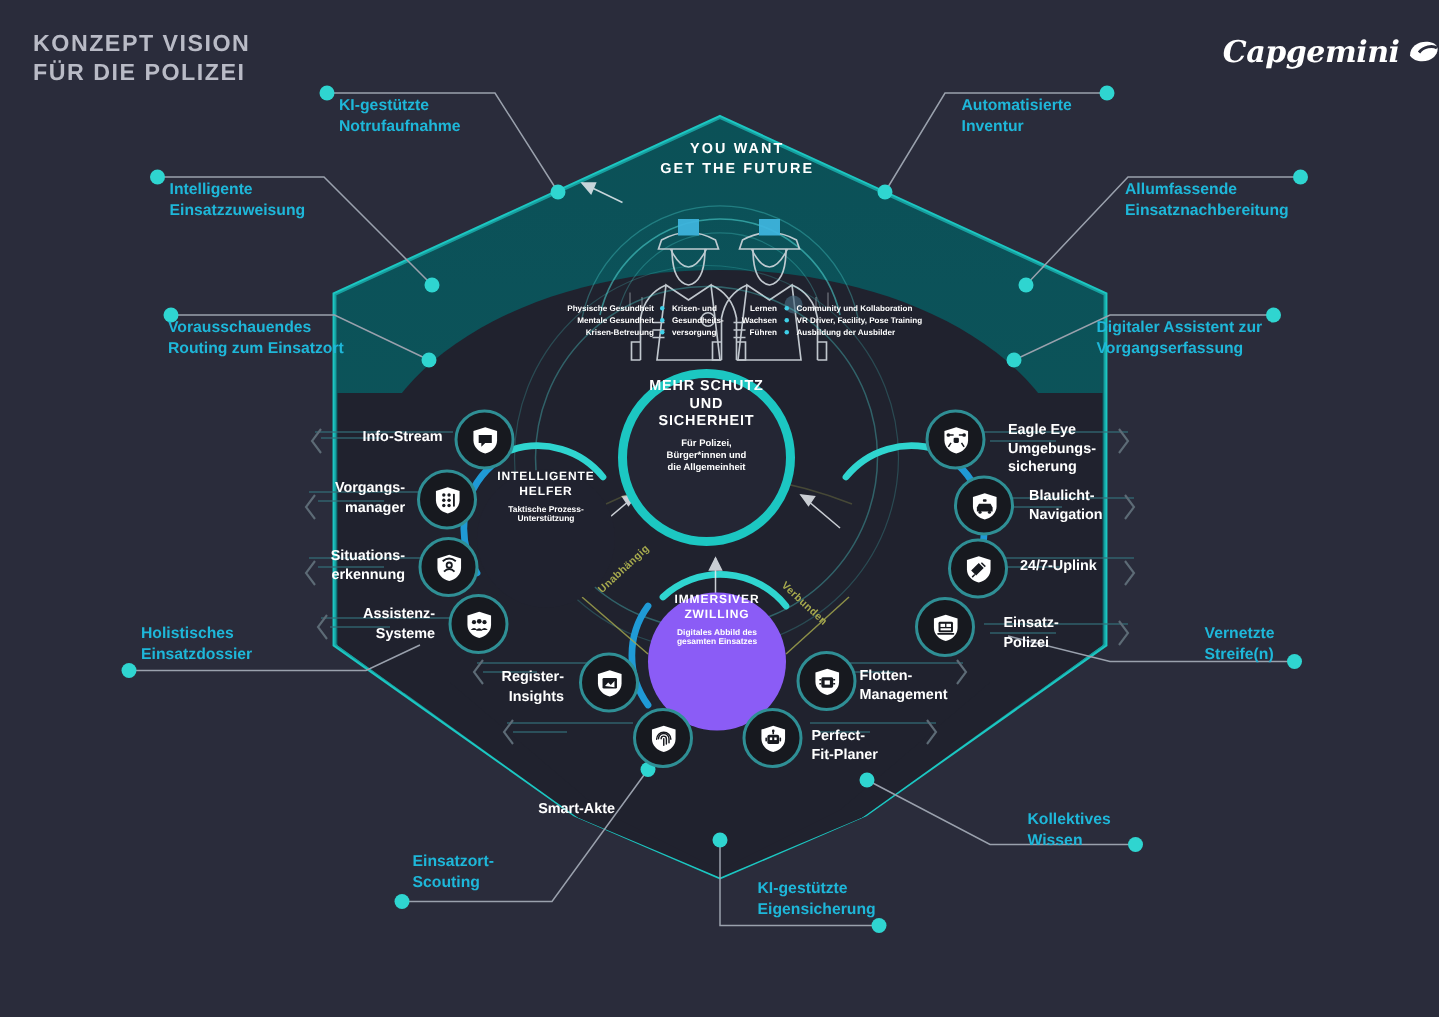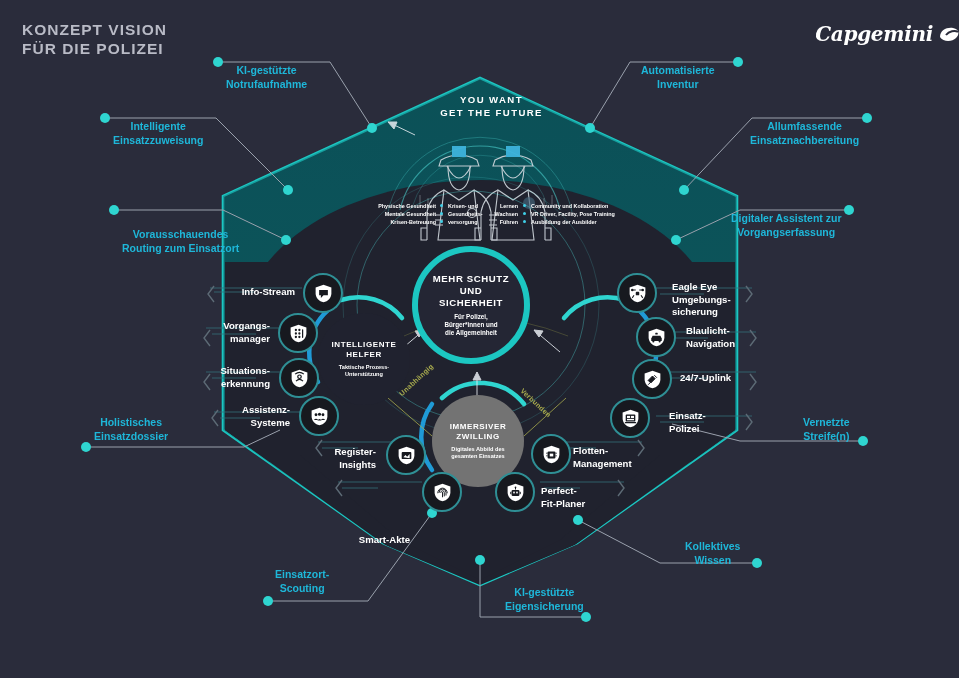--- a/index.html
+++ b/index.html
@@ -21,42 +21,42 @@
   .logo{
     position:absolute;right:22px;top:22px;
     display:flex;align-items:center;gap:4px;margin-left:32px;
   }
   .logo-text{
     font-family:"DejaVu Serif", serif;
     font-style:italic;font-size:20px;font-weight:bold;color:#ffffff;letter-spacing:-0.3px;
   }
 
   
-  .callout{position:absolute;color:#1eb7d9;font-size:10.5px;font-weight:bold;line-height:13.5px;white-space:nowrap;text-align:center;}
+  .callout{position:absolute;color:#1eb7d9;font-size:10.5px;font-weight:bold;line-height:13.5px;white-space:nowrap;}
 
   
   .hub{position:absolute;border-radius:50%;display:flex;flex-direction:column;
-       align-items:center;justify-content:center;text-align:center;box-sizing:border-box;}
+       align-items:center;justify-content:flex-start;text-align:center;box-sizing:border-box;}
   .hub-title{font-weight:bold;letter-spacing:.6px;line-height:1.22;color:#fff;}
   .hub-sub{font-weight:bold;line-height:1.25;color:#fff;margin-top:5px;}
 
   #hub-center{left:412px;top:246px;width:118px;height:118px;background:#242634;
     border:6px solid #1cc7c2;}
   #hub-center .hub-title{font-size:9.6px;}
   #hub-center .hub-sub{font-size:6.3px;}
 
   #hub-ih{left:318px;top:313px;width:92px;height:92px;background:#20222f;}
   #hub-ih .hub-title{font-size:8px;}
   #hub-ih .hub-sub{font-size:5.6px;margin-top:4px;}
 
   #hub-cb{left:545px;top:313px;width:92px;height:92px;background:#20222f;}
   #hub-cb .hub-title{font-size:8px;}
   #hub-cb .hub-sub{font-size:5.6px;margin-top:4px;}
 
-  #hub-iz{left:432px;top:395px;width:92px;height:92px;background:#737373;}
+  #hub-iz{left:432px;top:395px;width:92px;height:92px;background:#8b5cf6;}
   #hub-iz .hub-title{font-size:8px;}
   #hub-iz .hub-sub{font-size:5.6px;margin-top:4px;}
 
   
   .spoke{position:absolute;width:40px;height:40px;border-radius:50%;
      background:#17191f;border:2.5px solid #2f8f95;
      display:flex;align-items:center;justify-content:center;box-sizing:border-box;}
   .spoke svg{width:21px;height:21px;display:block;}
 
   
@@ -521,21 +521,21 @@
   </div>
 
   <div class="callout" style="left:226px;top:64px;">
     <div>KI-gestützte</div>
     <div>Notrufaufnahme</div>
   </div>
   <div class="callout" style="left:113px;top:120px;">
     <div>Intelligente</div>
     <div>Einsatzzuweisung</div>
   </div>
-  <div class="callout" style="left:122px;top:212px;margin-top:16px;">
+  <div class="callout" style="left:112px;top:212px;">
     <div>Vorausschauendes</div>
     <div>Routing zum Einsatzort</div>
   </div>
   <div class="callout" style="left:94px;top:416px;">
     <div>Holistisches</div>
     <div>Einsatzdossier</div>
   </div>
   <div class="callout" style="left:275px;top:568px;">
     <div>Einsatzort-</div>
     <div>Scouting</div>

